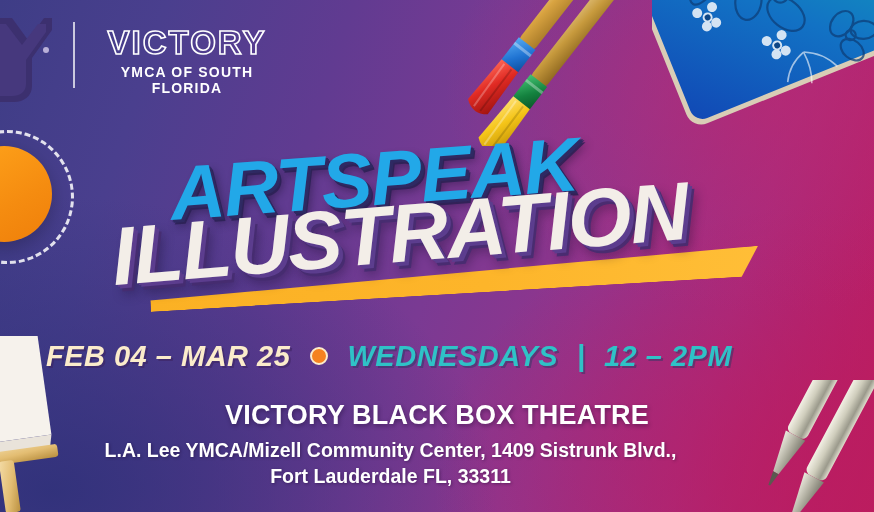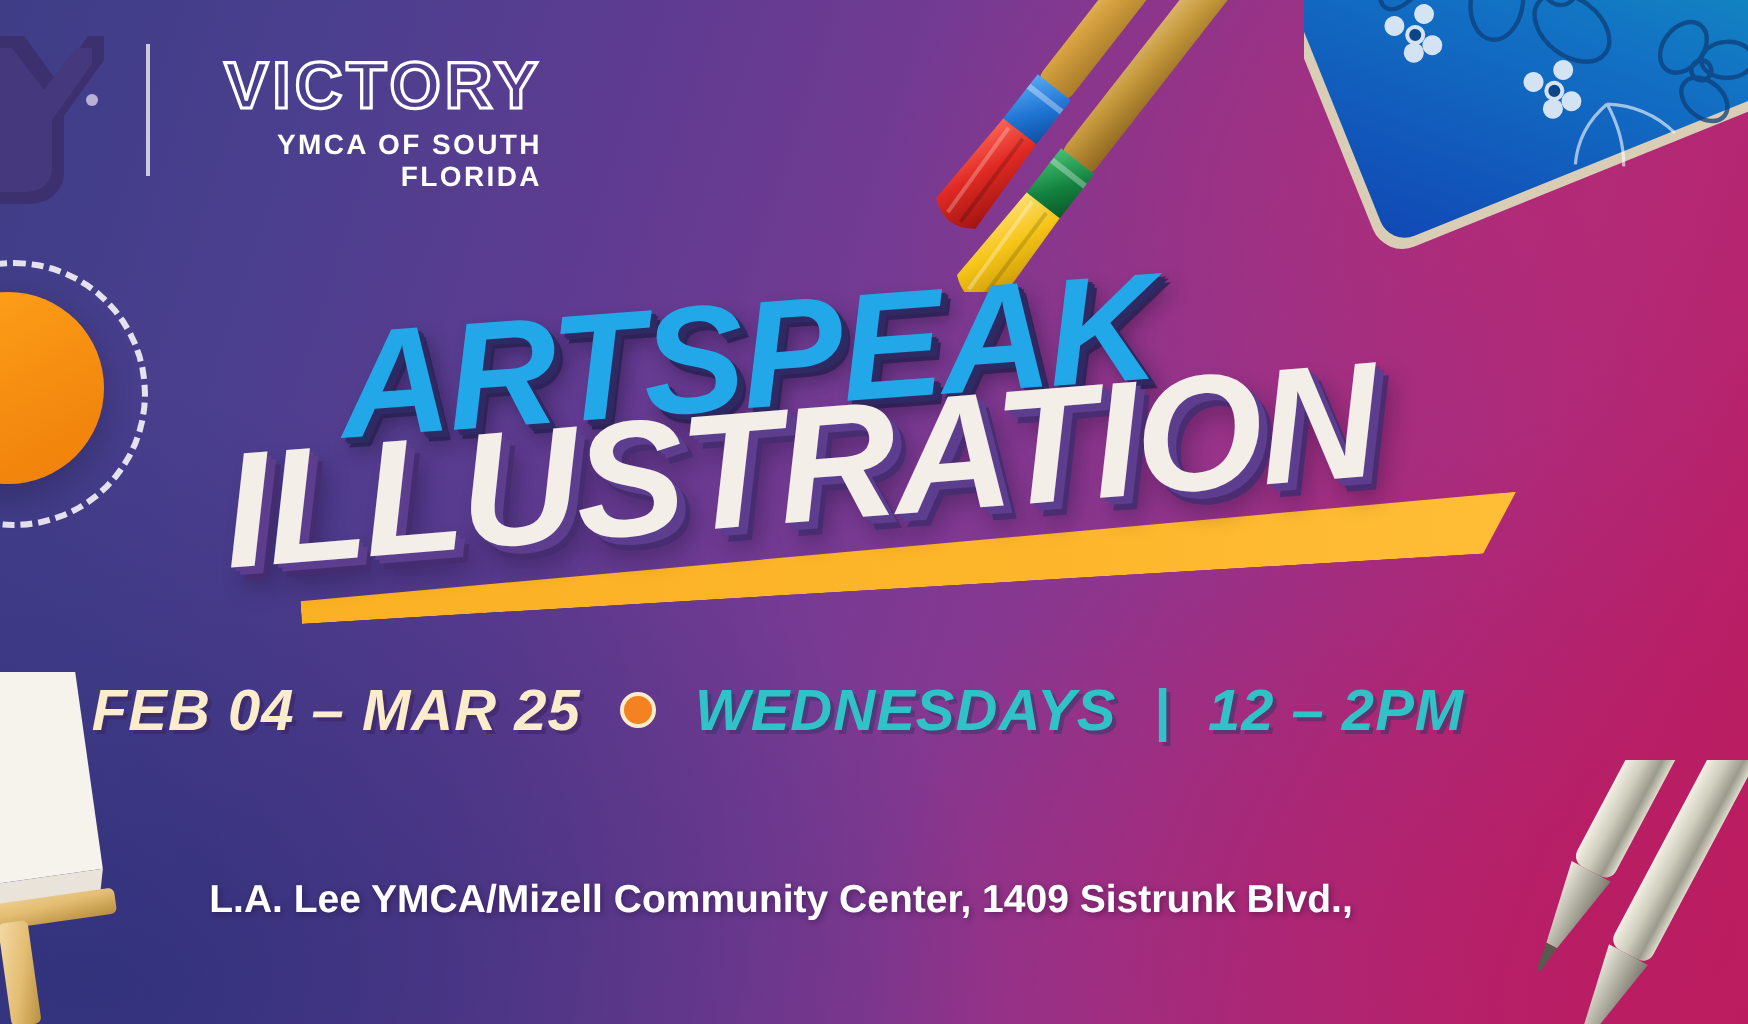--- a/index.html
+++ b/index.html
@@ -34,21 +34,21 @@
   
   .ymca-y { left: -34px; top: 14px; width: 86px; height: 92px; }
 
   .divider-line {
     position: absolute; left: 73px; top: 22px;
     width: 2px; height: 66px;
     background: rgba(255,255,255,0.72);
   }
 
   
-  .victory-logo { position: absolute; left: 103px; top: 26px; width: 168px; text-align: right; }
+  .victory-logo { position: absolute; left: 103px; top: 26px; width: 168px; text-align: center; }
   .victory-word {
     font-family: "Liberation Sans", sans-serif;
     font-size: 33px; font-weight: 700; letter-spacing: 2px;
     color: transparent;
     -webkit-text-stroke: 1.6px #ffffff;
     line-height: 1;
     position: relative;
   }
   .brushbar {
     position: relative;
@@ -399,17 +399,19 @@
   </div>
 
   <div class="dateline">
     <span class="dates">FEB 04 – MAR 25</span>
     <span class="dot"></span>
     <span class="days">WEDNESDAYS</span>
     <span class="pipe">|</span>
     <span class="time">12 – 2PM</span>
   </div>
 
+  <div class="venue-name">VICTORY BLACK BOX THEATRE</div>
   <div class="venue-addr">
     <div>L.A. Lee YMCA/Mizell Community Center, 1409 Sistrunk Blvd.,</div>
+    <div>Fort Lauderdale FL, 33311</div>
   </div>
 
 </div>
 
 </body></html>

